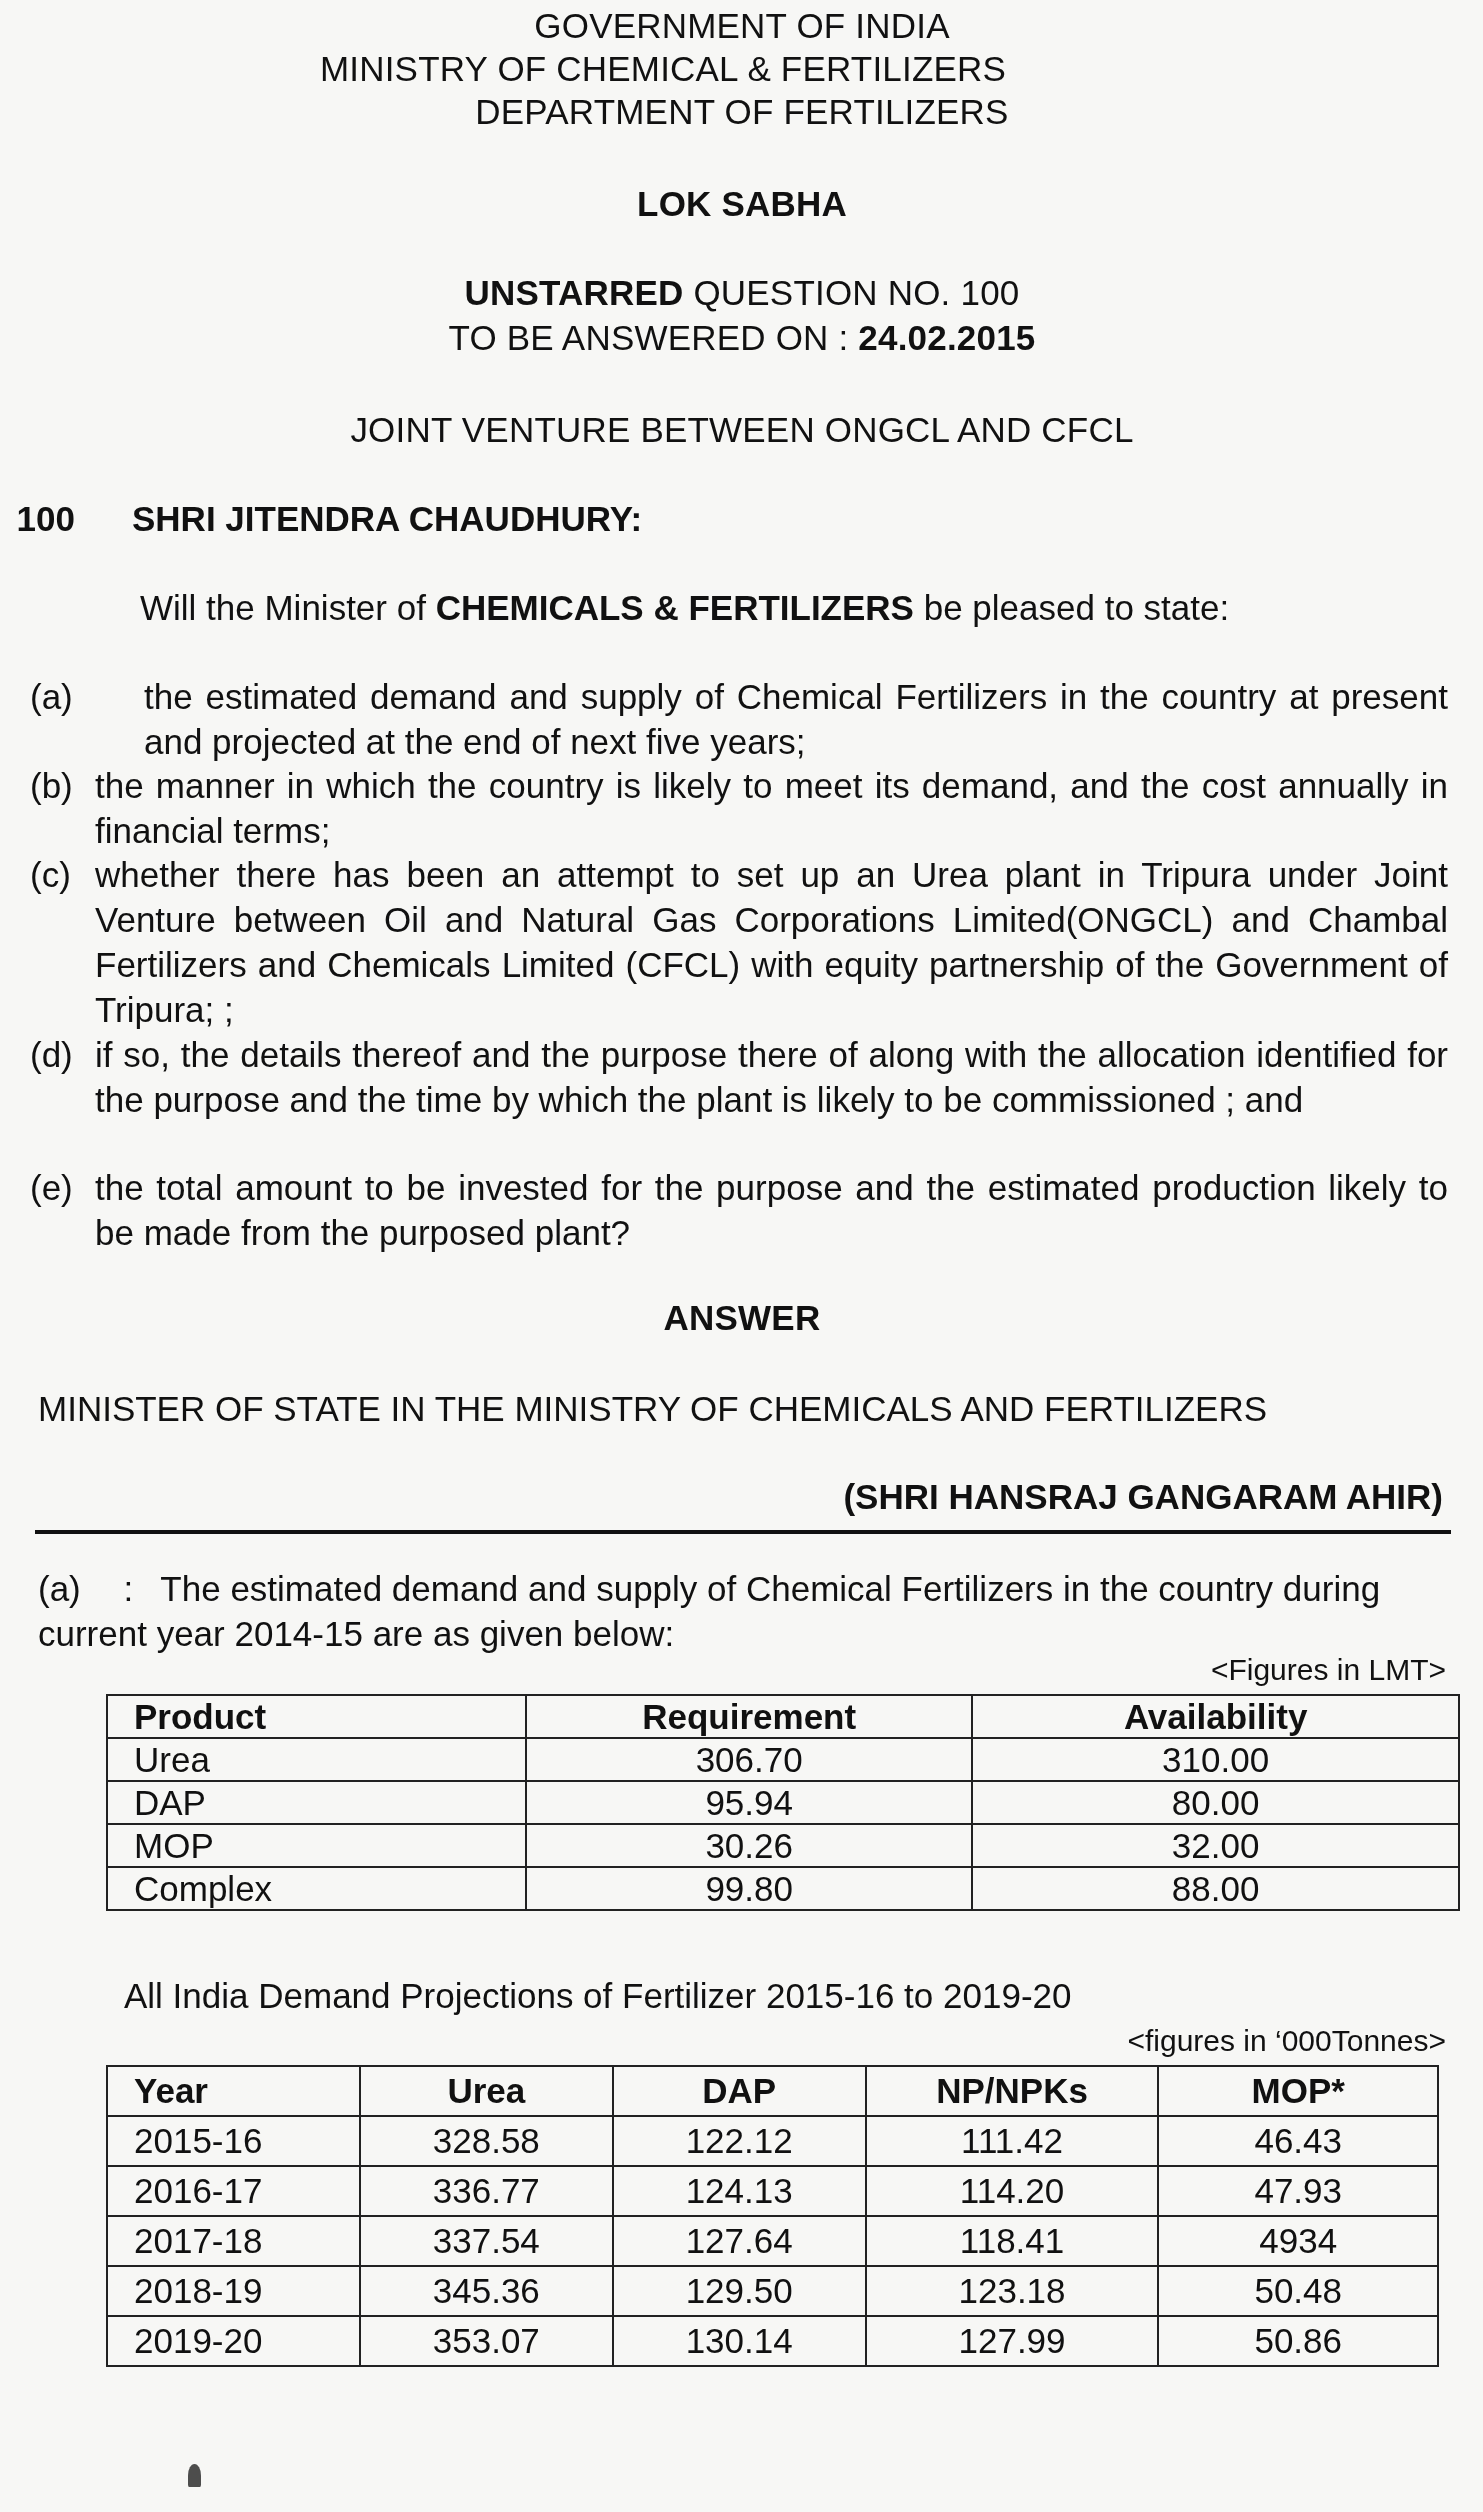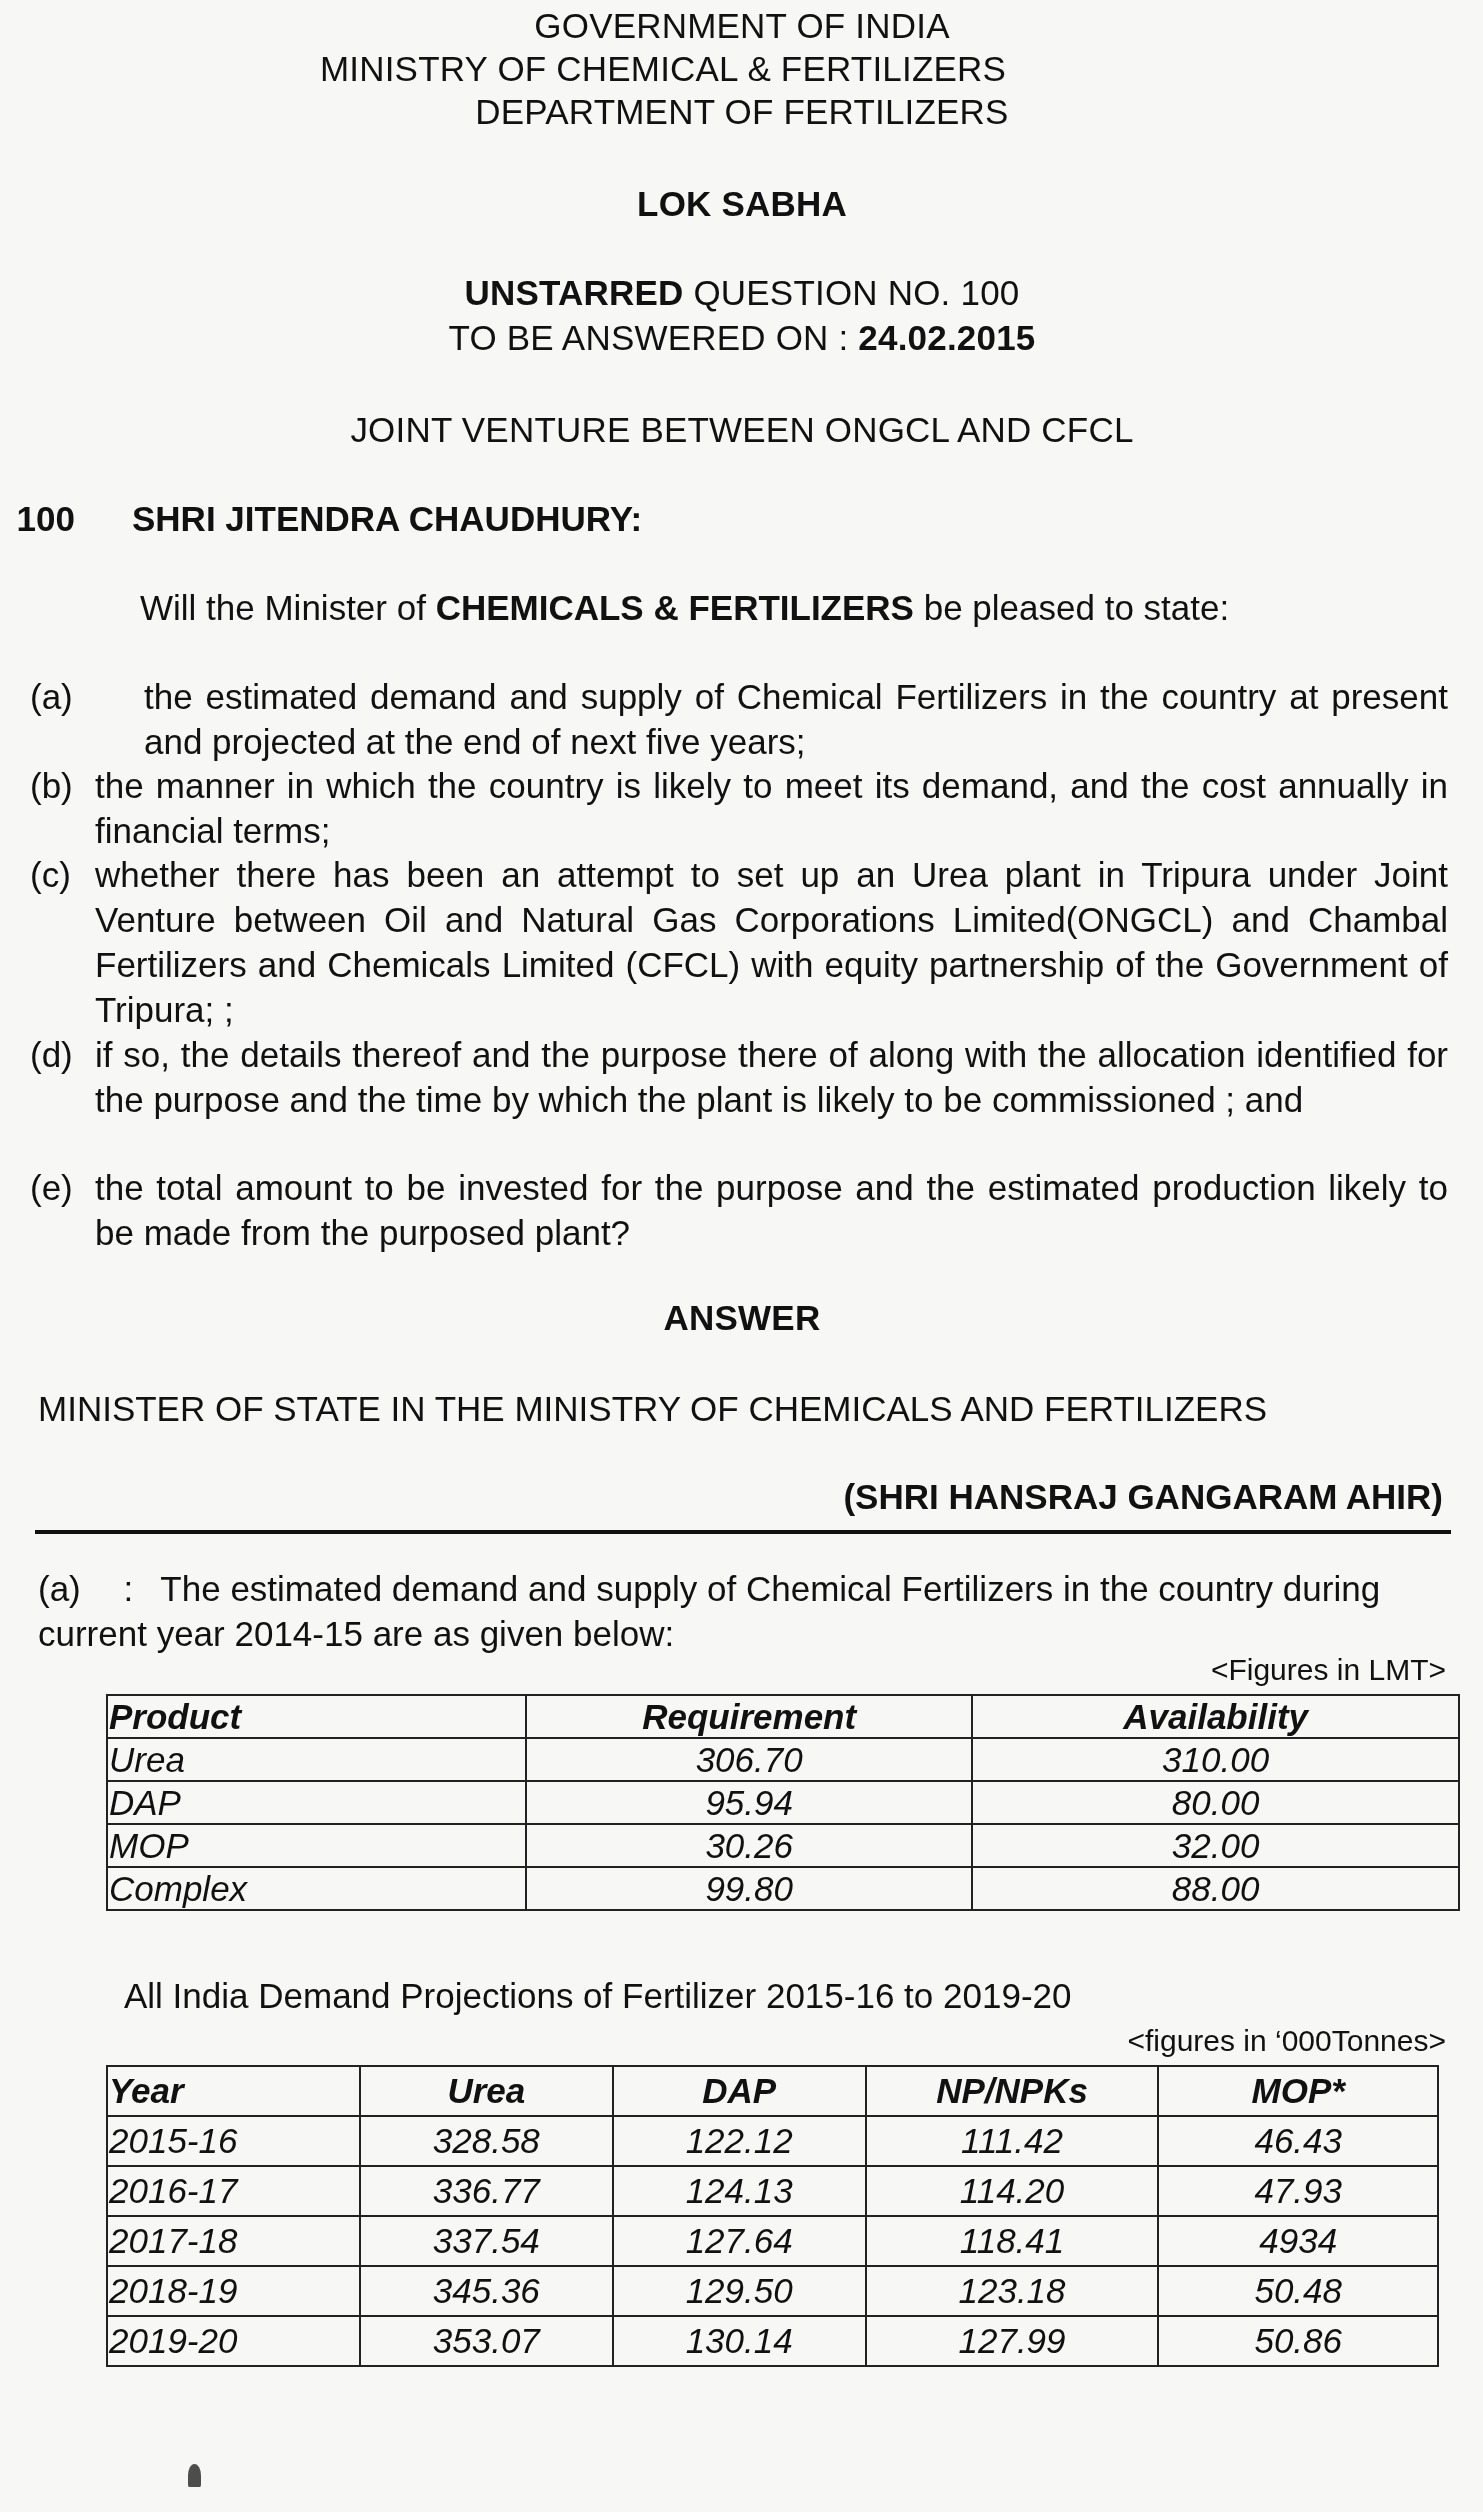--- a/index.html
+++ b/index.html
@@ -16,21 +16,21 @@
     .hdr { font-size: 35px; line-height: 41px; letter-spacing: 0.2px; }
     .b { font-weight: bold; }
     .abs { position: absolute; }
     .line { font-size: 35px; line-height: 45px; }
     .q-row { position: absolute; left: 30px; width: 1418px; font-size: 35px; line-height: 45px; }
     .q-label { position: absolute; left: 0; top: 0; width: 82px; }
     .q-text { margin-left: 114px; text-align: justify; }
     .q-text.cc { margin-left: 65px; }
     .rule { position: absolute; left: 35px; width: 1416px; height: 4.1px; background: #111; }
     table { border-collapse: collapse; position: absolute; font-size: 35px; }
-    td, th { border: 2.5px solid #222; padding: 0 1px; font-weight: normal; font-style: italic; }
+    td, th { border: 2.5px solid #222; padding: 0 26px; font-weight: normal; }
     th { font-weight: bold; }
     .t1 td, .t1 th { height: 41px; line-height: 41px; }
     .t2 td, .t2 th { height: 48px; line-height: 48px; }
     .l { text-align: left; } .c { text-align: center; margin-top: 42px; }
     .note { position: absolute; font-size: 30px; font-weight: normal; }
     .smudge { position: absolute; left: 188px; top: 2464px; width: 13px; height: 23px;
       background: #222; border-radius: 50% 50% 10% 10%; opacity: 0.8; }
   </style>
 </head>
 <body>

